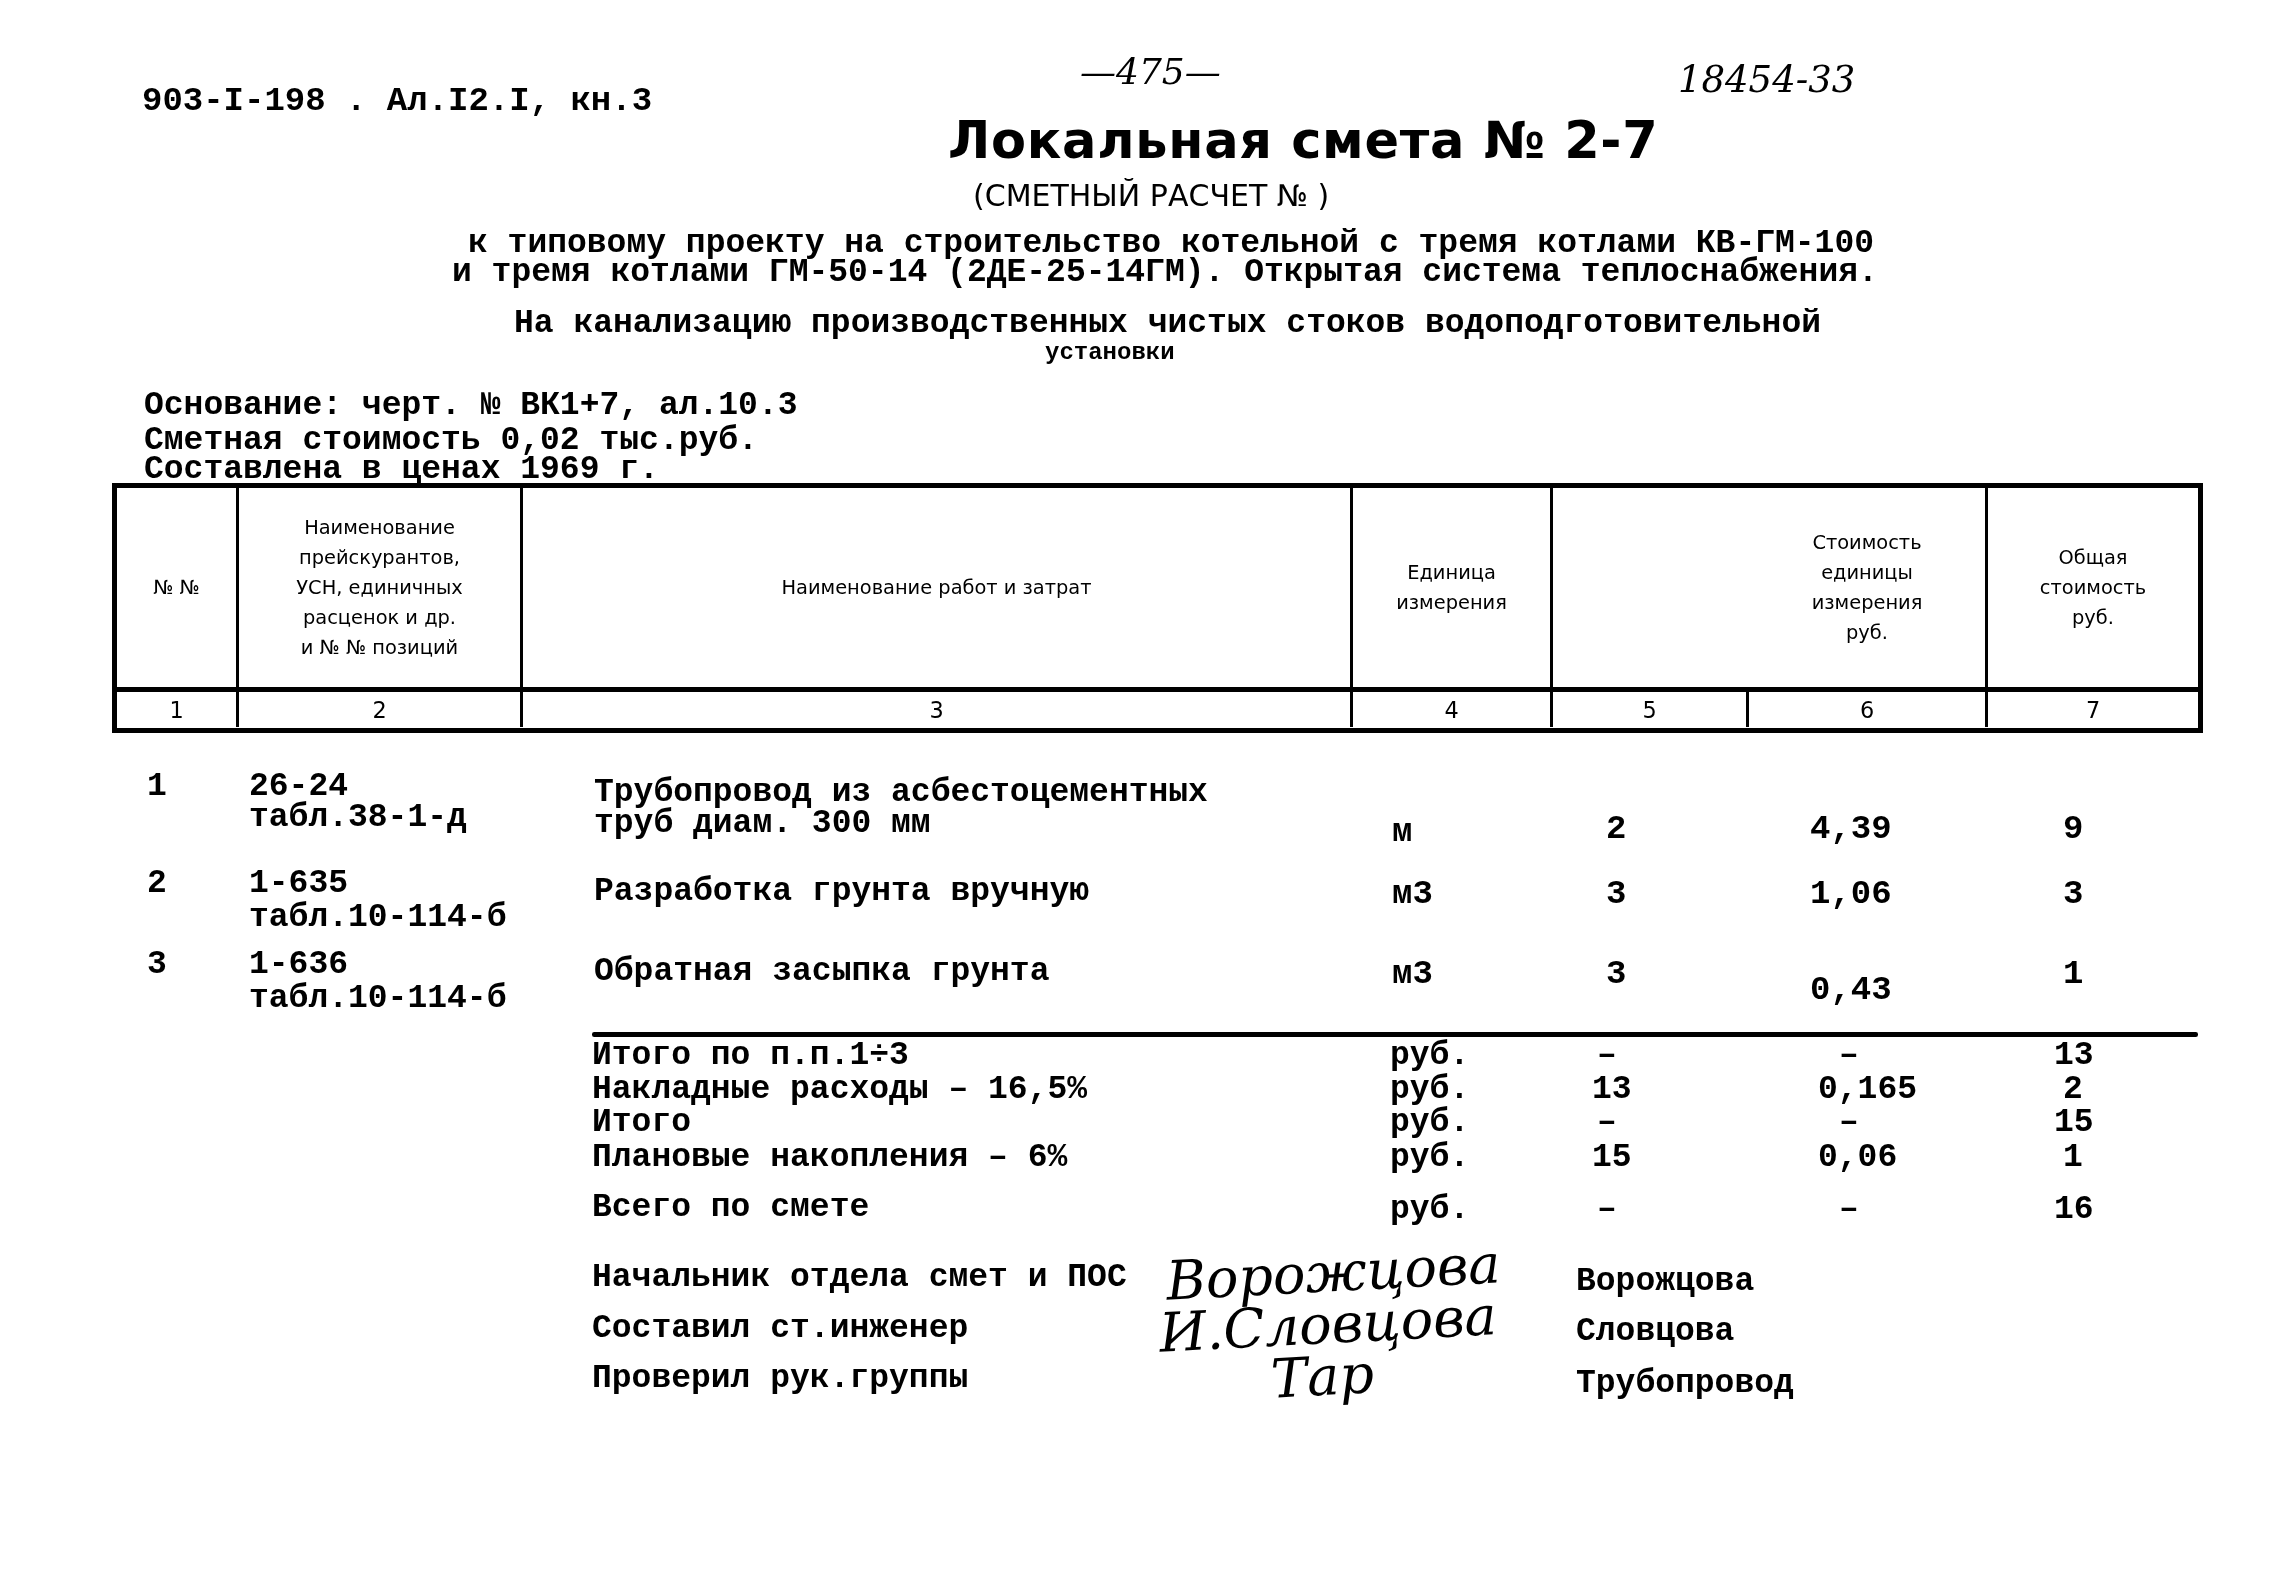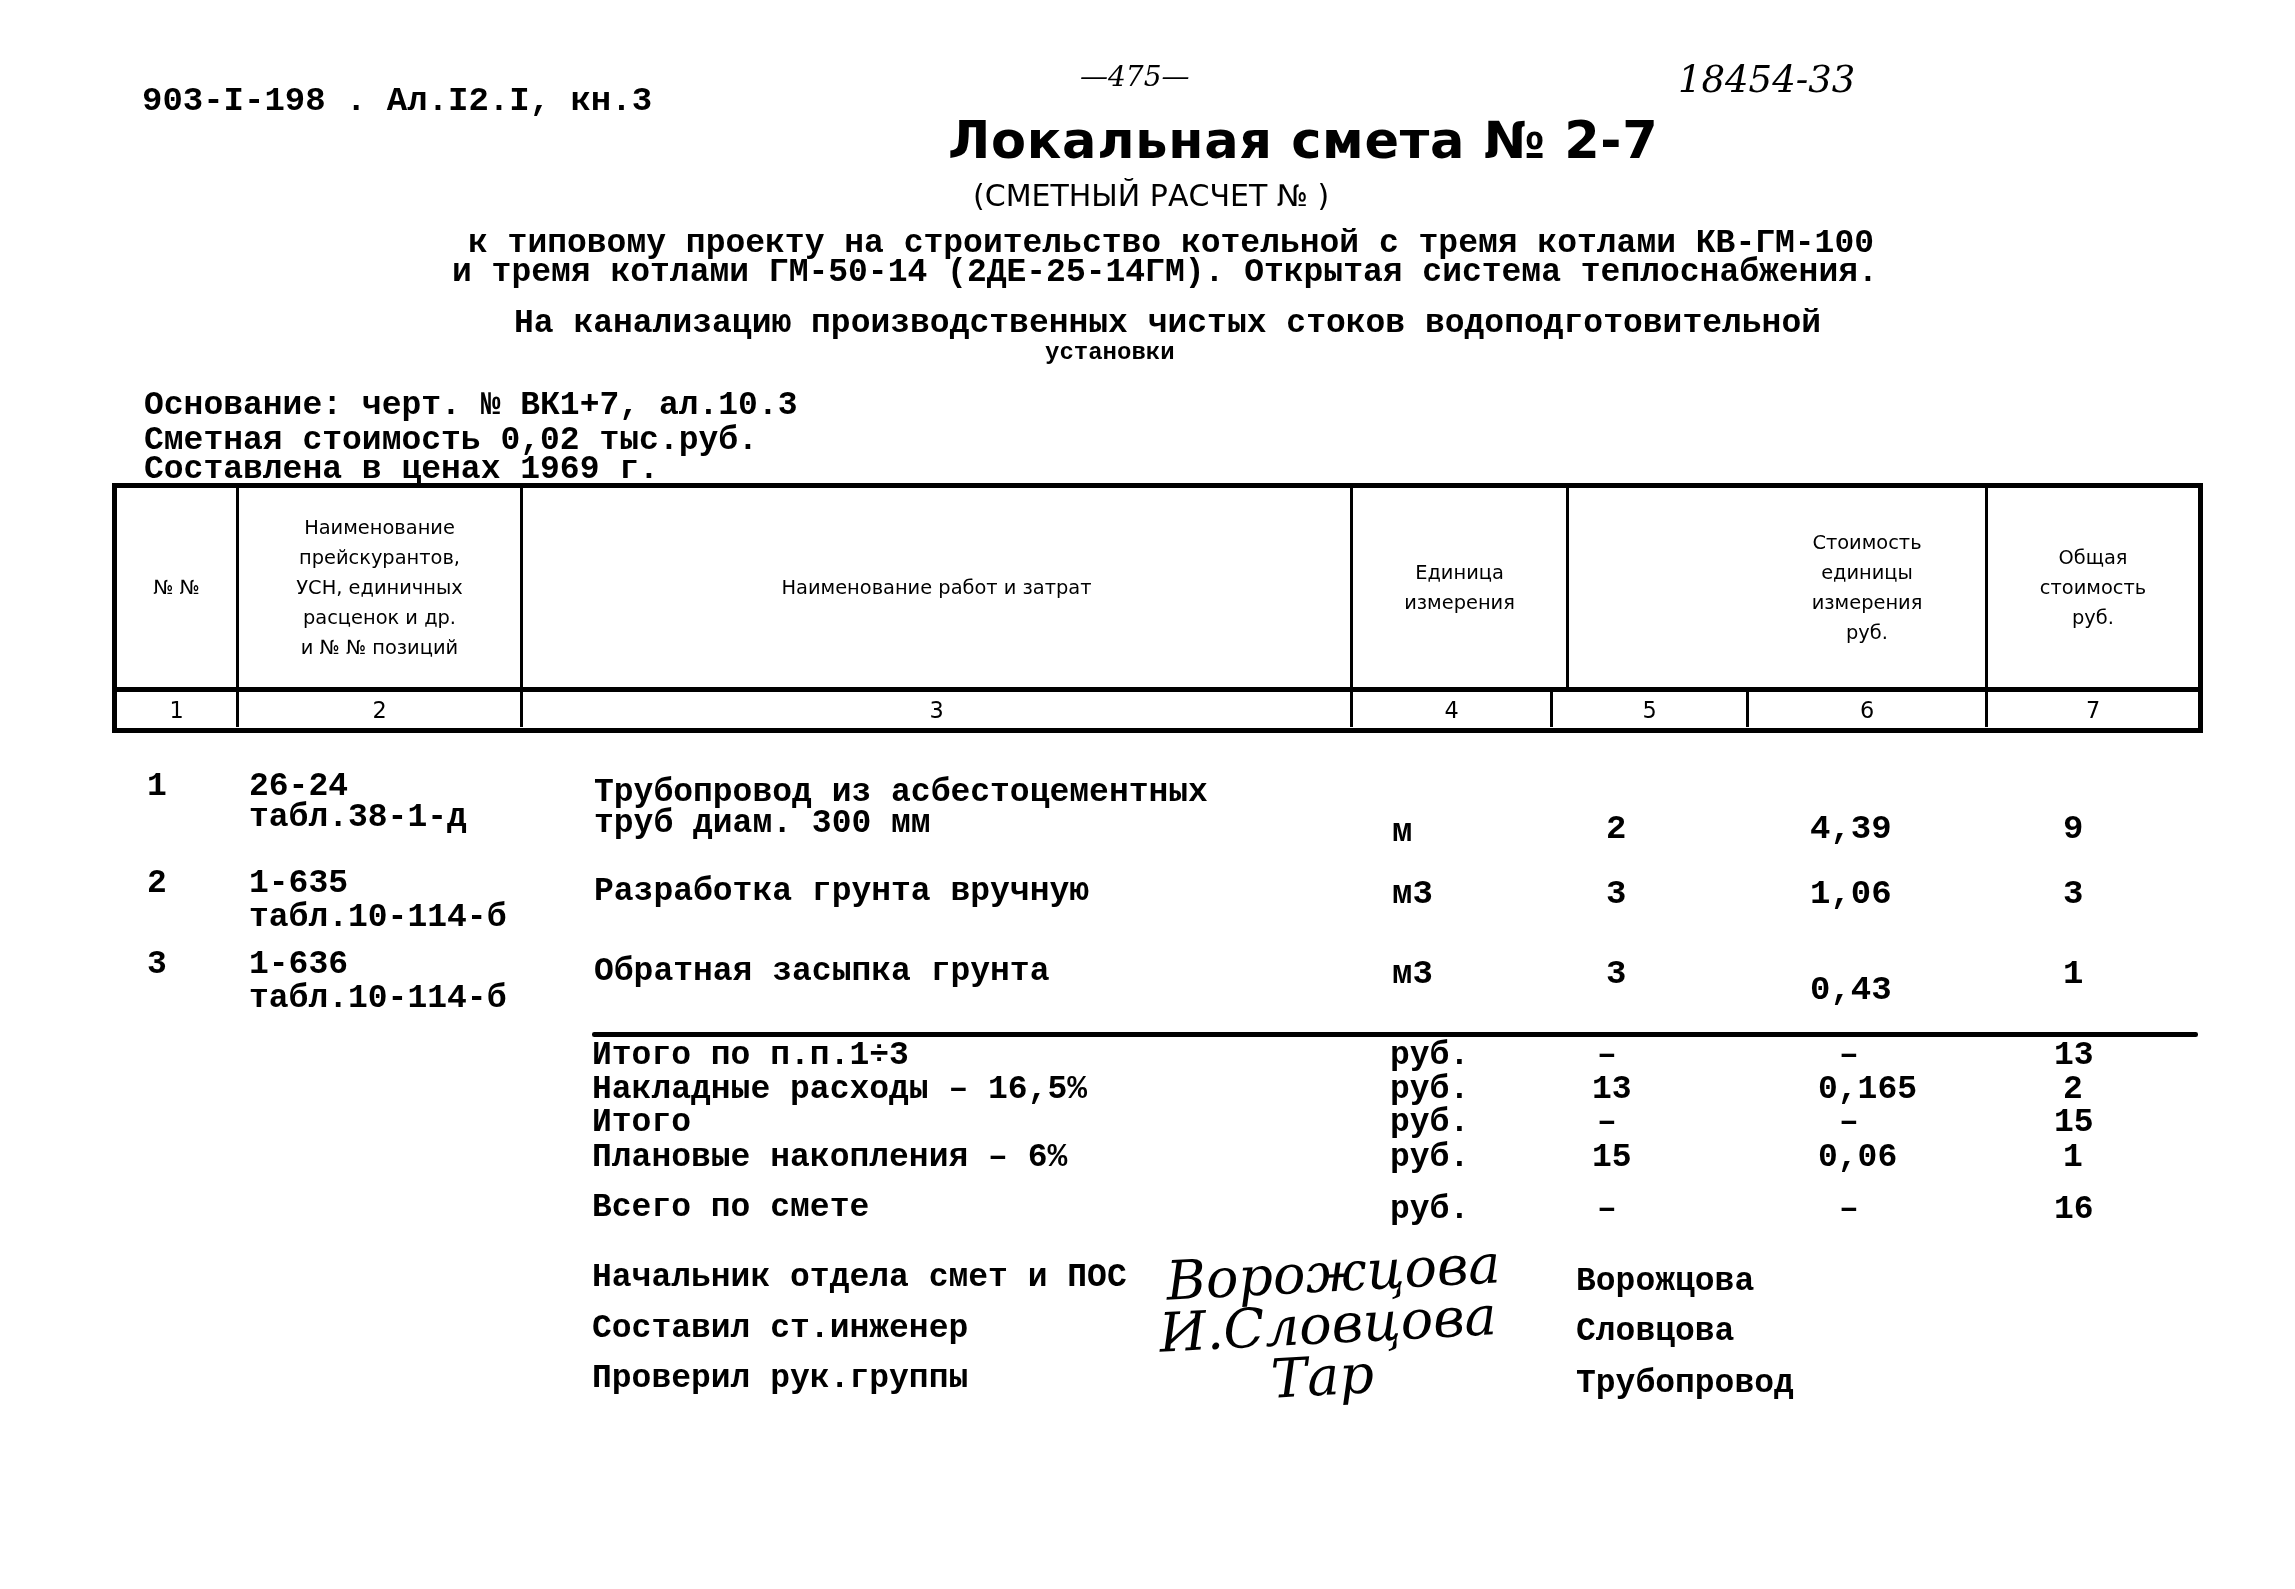--- a/index.html
+++ b/index.html
@@ -4,21 +4,21 @@
 <style>
   html,body{margin:0;padding:0;background:#fff;}
   body{width:2295px;height:1589px;position:relative;overflow:hidden;color:#000;
        font-family:"Liberation Mono","DejaVu Sans Mono",monospace;}
   .abs{position:absolute;white-space:nowrap;}
   .mono{font-family:"Liberation Mono","DejaVu Sans Mono",monospace;font-weight:bold;}
   .sans{font-family:"DejaVu Sans","Liberation Sans",sans-serif;}
   .hand{font-family:"DejaVu Serif","Liberation Serif",serif;font-style:italic;}
 
   #doc-code{left:142px;top:82px;font-size:34px;}
-  #page-num{left:1080px;top:60px;font-size:28px;}
+  #page-num{left:1080px;top:51px;font-size:36px;}
   #archive-num{left:1678px;top:58px;font-size:37px;}
   #title{left:948px;top:111px;font-size:51px;font-weight:bold;letter-spacing:0.7px;}
   #subtitle{left:973px;top:178px;font-size:30px;}
   .subj{font-size:33px;line-height:34px;}
   #subj1{left:452px;top:227px;margin-left:16px;}
   #subj2{left:452px;top:256px;}
   #purpose1{left:514px;top:305px;font-size:33px;}
   #purpose2{left:1045px;top:339px;font-size:24px;}
   .basis{font-size:33px;left:144px;}
   #basis1{top:387px;} #basis2{top:422px;} #basis3{top:451px;}
@@ -67,21 +67,21 @@
     </div>
   <div class="hcell top" style="left:122px;width:284px;">
     <div>
       <span>Наименование</span>
       <span>прейскурантов,</span>
       <span>УСН, единичных</span>
       <span>расценок и др.</span>
       <span>и № № позиций</span>
     </div>
   </div>
-  <div class="hcell top" style="left:1236px;width:216px;">
+  <div class="hcell top" style="left:1236px;width:200px;">
     <div>
         <span>Единица</span>
         <span>измерения</span>
       </div>
   </div>
   <div class="hcell top" style="left:1632px;width:239px;">
     <div>
         <span>Стоимость</span>
         <span>единицы</span>
         <span>измерения</span>

